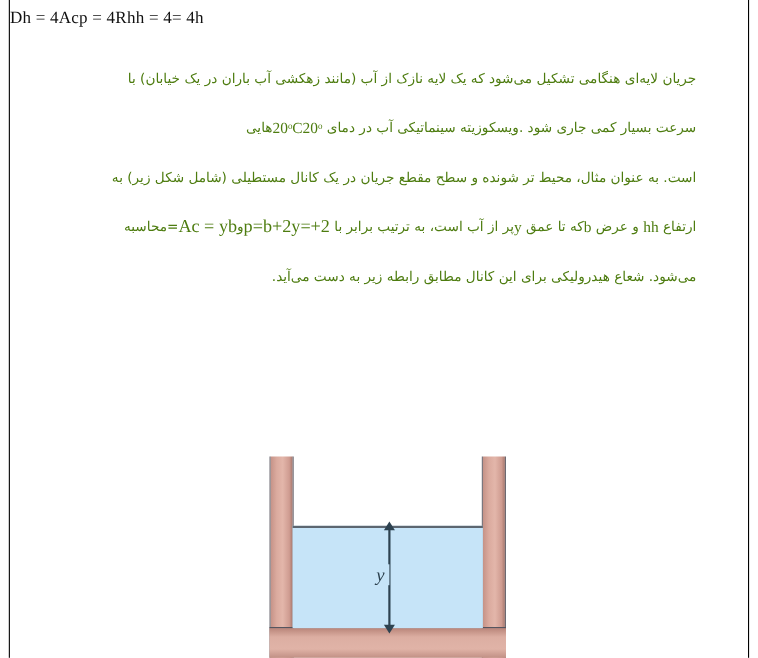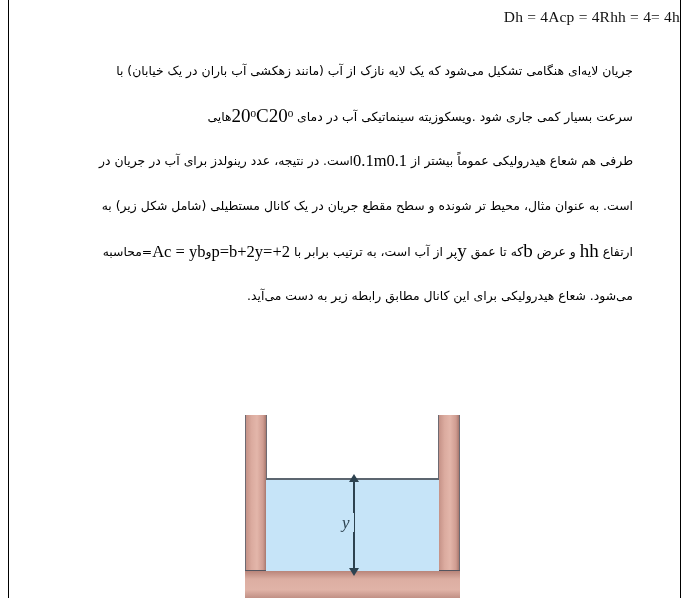--- a/index.html
+++ b/index.html
@@ -41,21 +41,21 @@
     top: 0;
     bottom: 0;
   }
 
   
   .formula-heading {
     position: absolute;
     top: 8px;
     left: 0;
     right: 0;
-    text-align: right;
+    text-align: left;
     font-family: "Liberation Serif", "DejaVu Serif", serif;
     font-size: 15.5px;
     letter-spacing: 0.2px;
     color: #111111;
     white-space: nowrap;
   }
 
   
   .body-text {
     position: absolute;
@@ -67,32 +67,32 @@
     unicode-bidi: isolate;
   }
 
   .body-line {
     direction: rtl;
     text-align: right;
     font-family: "DejaVu Sans", "Liberation Sans", sans-serif;
     font-size: 12.4px;
     line-height: 45px;
     height: 45px;
-    color: #000000;
+    color: #4d7c0f;
     white-space: nowrap;
     unicode-bidi: isolate;
   }
 
   
   .ltr {
     direction: ltr;
     unicode-bidi: embed;
     display: inline-block;
     font-family: "Liberation Serif", "DejaVu Serif", serif;
-    font-size: 19px;
+    font-size: 14px;
     vertical-align: -1px;
   }
   .ltr.big {
     font-size: 16.5px;
   }
 
   
   .figure {
     position: absolute;
     left: 236px;
@@ -210,23 +210,20 @@
 
       <div class="body-line">
         <span>جریان لایه‌ای هنگامی تشکیل می‌شود که یک لایه نازک از آب (مانند زهکشی آب باران در یک خیابان) با</span>
       </div>
 
       <div class="body-line">
         <span>سرعت بسیار کمی جاری شود .ویسکوزیته سینماتیکی آب در دمای </span><span class="ltr">20ᵒC20ᵒ</span><span>هایی</span>
       </div>
 
 
-      <div class="body-line">
-        <span>طرفی هم شعاع هیدرولیکی عموماً بیشتر از </span><span class="ltr big">0.1m0.1</span><span>است. در نتیجه، عدد رینولدز برای آب در جریان در</span>
-      </div>
 
 
 
       <div class="body-line">
         <span>است. به عنوان مثال، محیط تر شونده و سطح مقطع جریان در یک کانال مستطیلی (شامل شکل زیر) به</span>
       </div>
 
       <div class="body-line">
         <span>ارتفاع </span><span class="ltr">hh</span><span> و عرض </span><span class="ltr">b</span><span>که تا عمق </span><span class="ltr">y</span><span>پر از آب است، به ترتیب برابر با </span><span class="ltr big">p=b+2y=+2</span><span>و</span><span class="ltr big">Ac = yb</span><span>=محاسبه</span>
       </div>

